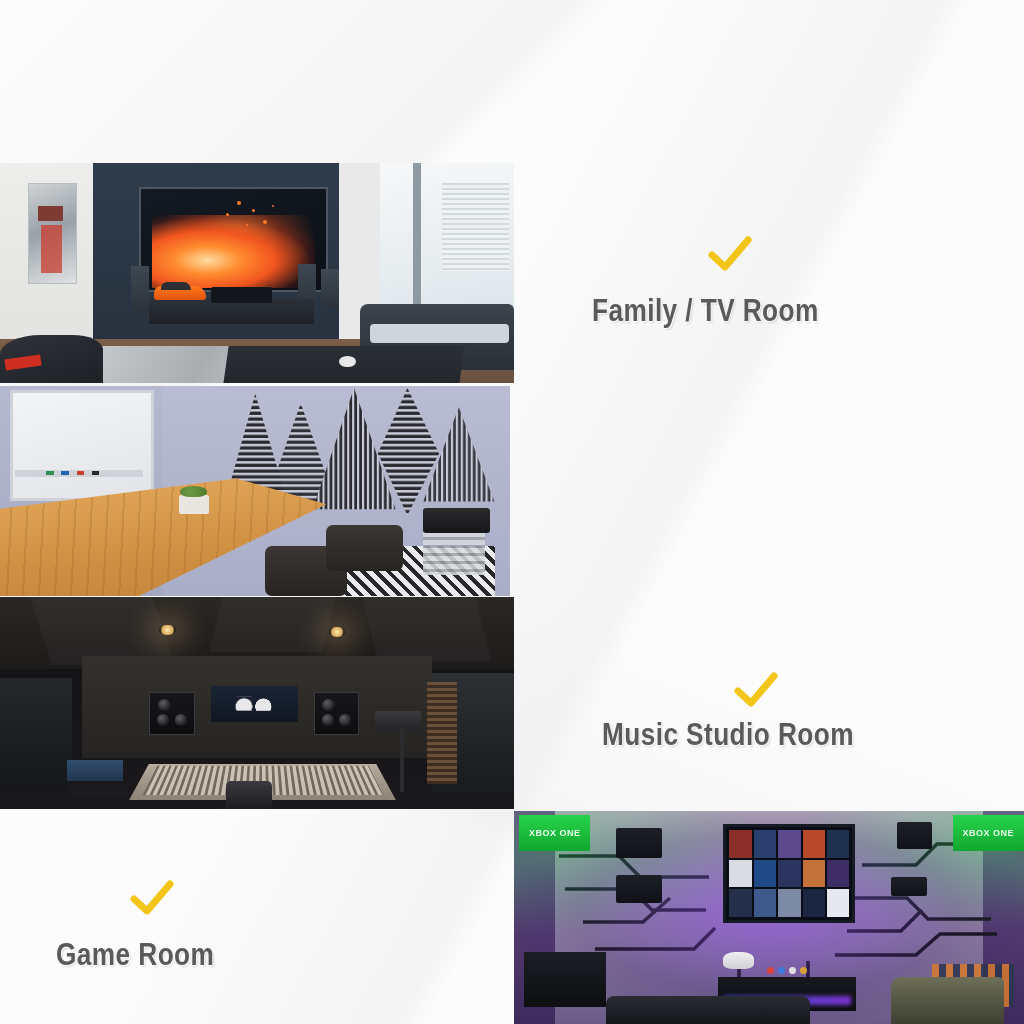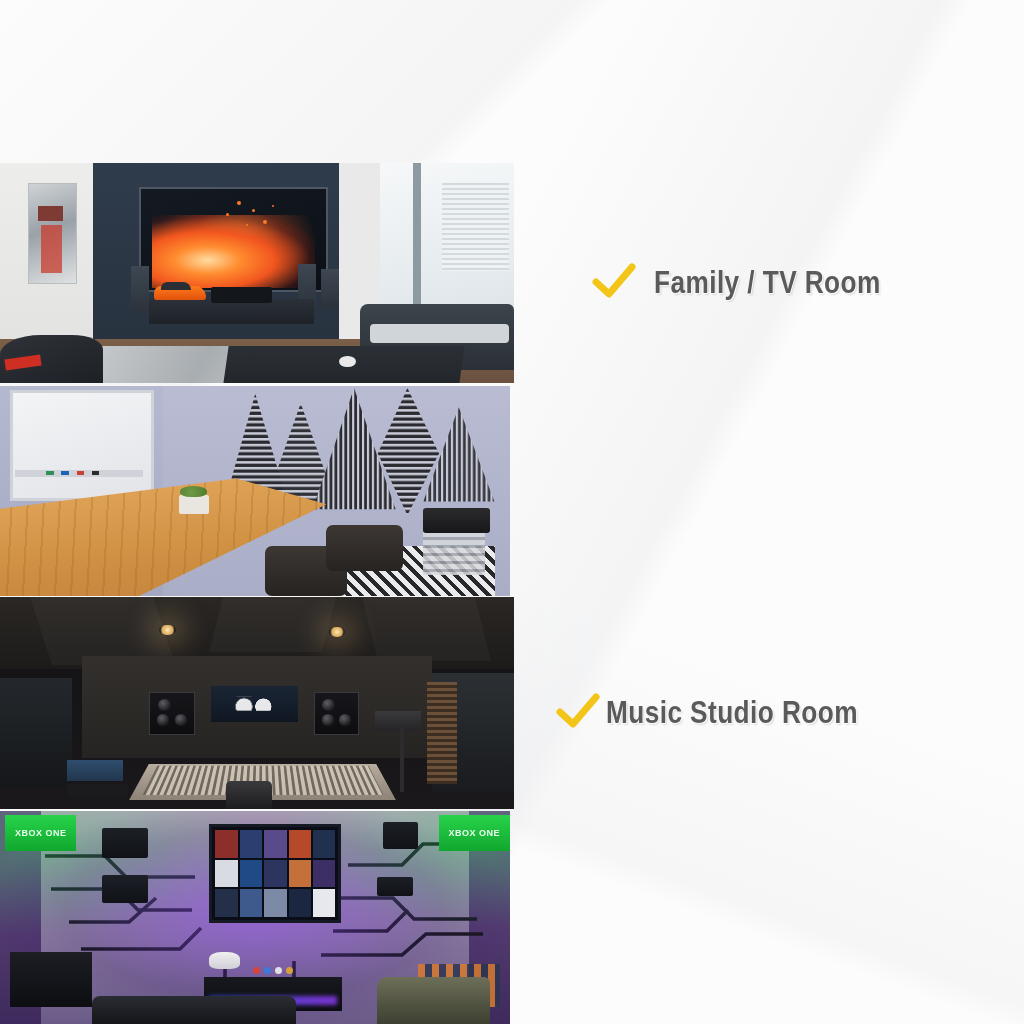--- a/index.html
+++ b/index.html
@@ -31,21 +31,21 @@
     transform:scaleX(.9);
   }
   
   .row{position:absolute;left:0;width:1024px;display:flex;}
   .cell{position:relative;overflow:hidden;}
   .cell.photo{background:#222;}
   .cell.label{
     display:flex;align-items:center;
     background:transparent;
   }
-  .label-inner{display:flex;align-items:flex-end;gap:18px;padding-left:58px;margin-top:14px;}
+  .label-inner{display:flex;align-items:center;gap:18px;padding-left:58px;margin-top:14px;flex-direction:column;}
   .label-inner.tight{gap:6px;}
   .check{width:44px;height:40px;flex:0 0 auto;}
   .label-text{
     font-size:32px;font-weight:bold;color:#5a5a5a;white-space:nowrap;
     transform:scaleX(.82);transform-origin:left center;
     text-shadow:1px 1px 0 rgba(255,255,255,.85),2px 2px 2px rgba(0,0,0,.13);
     letter-spacing:.5px;
   }
 
   
@@ -270,30 +270,38 @@
         <div class="st-lampleg"></div>
         <div class="st-mon2"></div>
         <div class="st-kbd"></div>
         <div class="st-desk">
             <div class="st-faders"></div>
           </div>
         <div class="st-chair"></div>
       </div>
     </div>
     <div class="cell label" style="width:510px;height:212px;">
-      <div class="label-inner tight" style="padding-left:42px;margin-top:16px;">
+      <div class="label-inner tight" style="padding-left:88px;margin-top:16px;">
         <svg class="check" viewBox="0 0 44 40">
           <path d="M4 21 L17 33 L40 6" fill="none" stroke="#F2C518" stroke-width="7" stroke-linecap="round" stroke-linejoin="round"></path>
         </svg>
         <span class="label-text">Music Studio Room</span>
       </div>
     </div>
   </div>
 
   <div class="row" style="top:811px;height:213px;">
+    <div class="cell label" style="width:514px;height:213px;">
+      <div class="label-inner" style="padding-left:56px;margin-top:16px;">
+        <svg class="check" viewBox="0 0 44 40">
+          <path d="M4 21 L17 33 L40 6" fill="none" stroke="#F2C518" stroke-width="7" stroke-linecap="round" stroke-linejoin="round"></path>
+        </svg>
+        <span class="label-text">Game Room</span>
+      </div>
+    </div>
     <div class="cell photo" style="width:510px;height:213px;">
       <div class="game">
         <div class="gm-wall"></div>
         <div class="gm-circuit">
           <svg width="100%" height="100%" viewBox="0 0 340 142" preserveAspectRatio="none">
             <g fill="none" stroke="#17181c" stroke-width="2.4">
               <path d="M30 30 H70 L84 44 H130"></path>
               <path d="M34 52 H78 L92 66 H128"></path>
               <path d="M46 74 H86 L104 58"></path>
               <path d="M54 92 H120 L134 78"></path>

